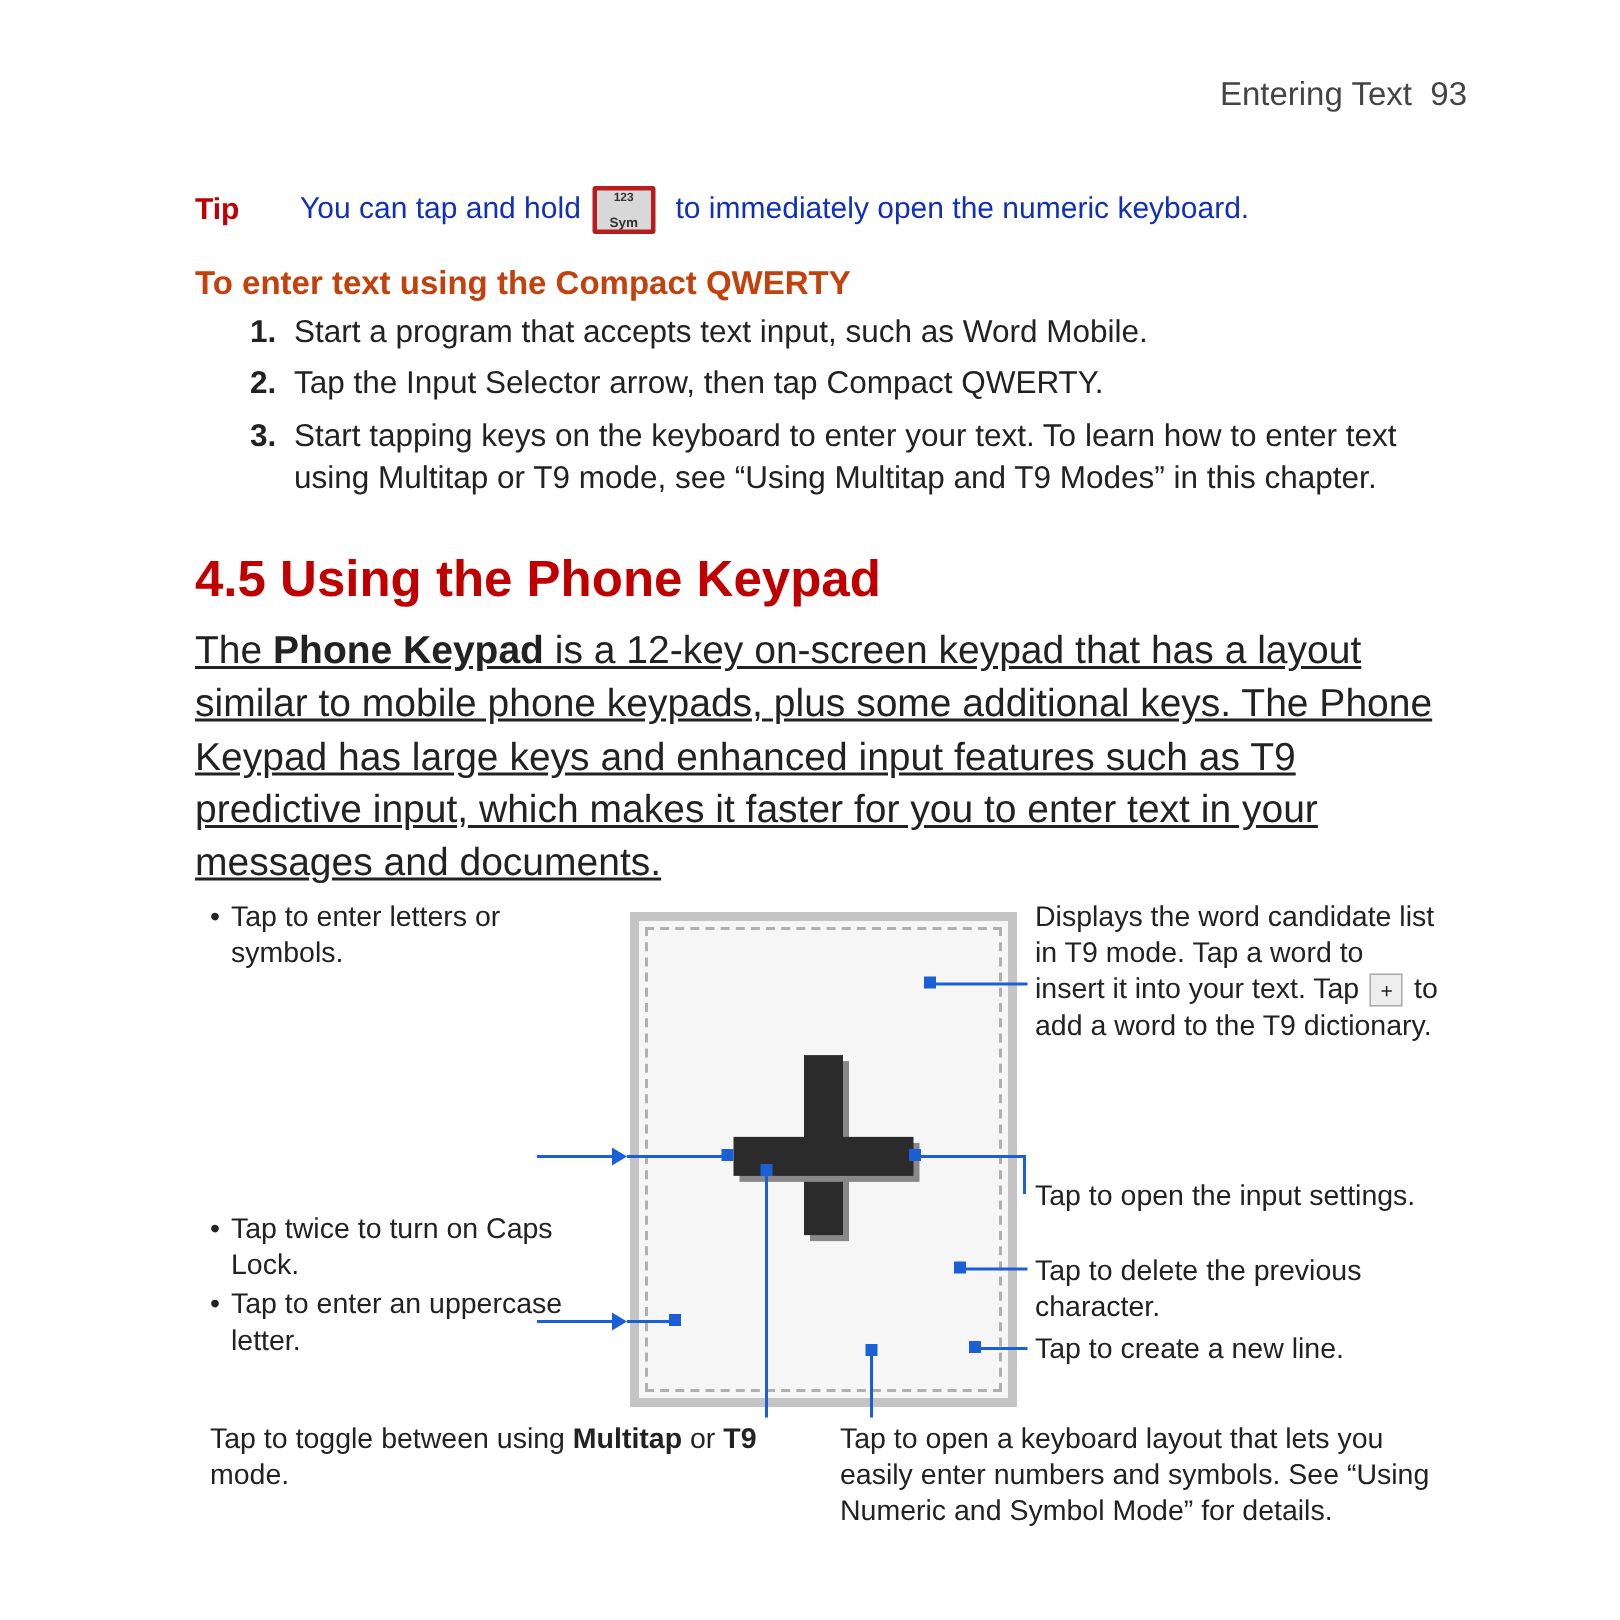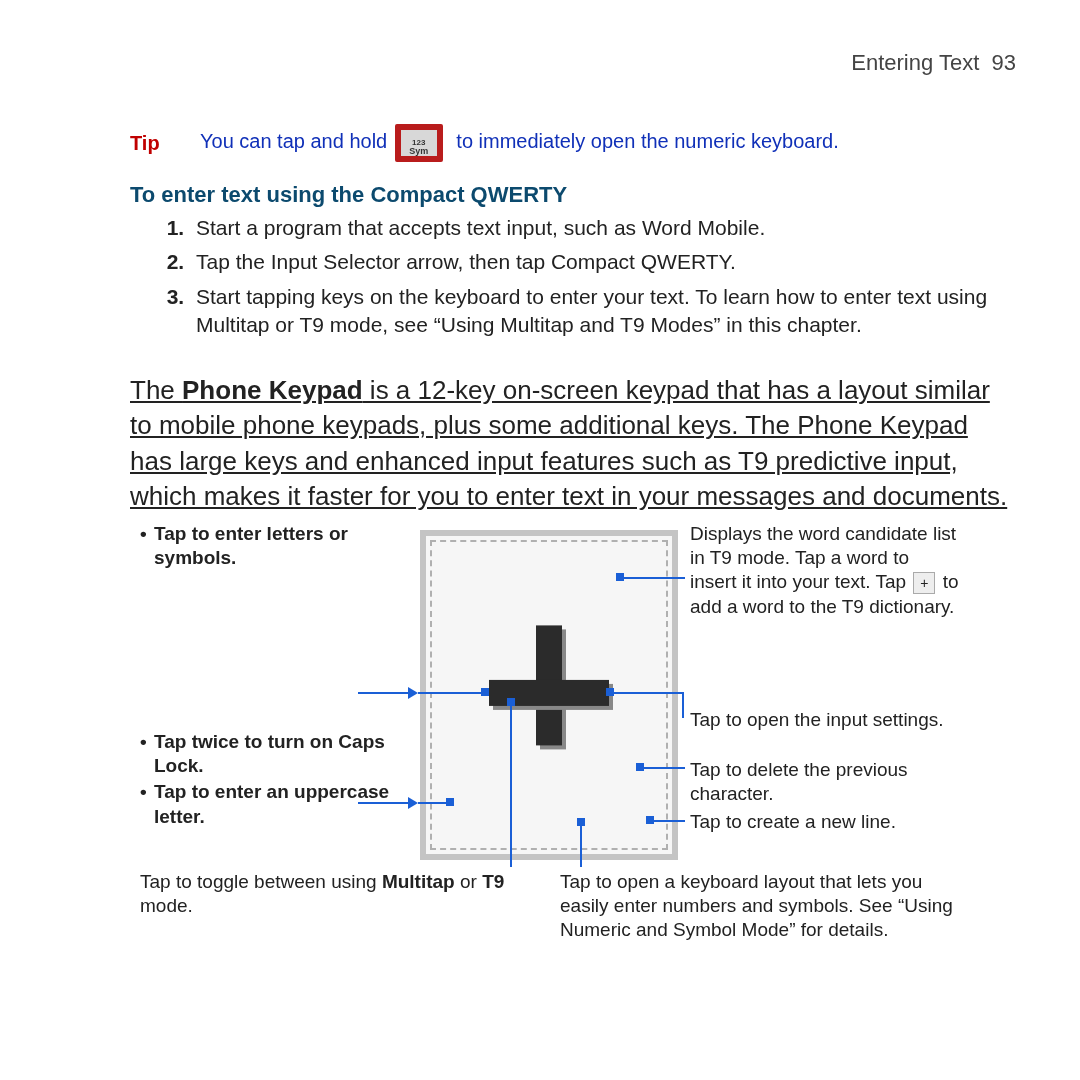--- a/index.html
+++ b/index.html
@@ -9,21 +9,21 @@
     height: 1080px;
     background: #fff;
     font-family: "Myriad Pro", "Segoe UI", "Helvetica Neue", Arial, sans-serif;
     color: #222;
   }
   .page {
     position: relative;
     width: 1080px;
     height: 868px;
     box-sizing: border-box;
-    padding: 50px 64px 0 130px;
+    padding: 50px 102px 0 130px;
   }
   .header-line {
     text-align: right;
     font-size: 22px;
     color: #444;
     margin-bottom: 16px;
   }
   .tip-row {
     display: flex;
     align-items: center;
@@ -39,37 +39,37 @@
   .tip-text {
     color: #1030b8;
   }
   .tip-text .after {
     margin-left: 6px;
   }
   .sym-key {
     display: inline-flex;
     flex-direction: column;
     align-items: center;
-    justify-content: flex-end;
+    justify-content: space-between;
     width: 36px;
     height: 26px;
-    border: 6px solid #b91c1c;
+    border: 3px solid #b91c1c;
     background: #d8d8d8;
     color: #333;
     font-size: 8px;
     line-height: 9px;
     font-weight: bold;
     border-radius: 2px;
     vertical-align: middle;
     margin: 0 2px;
   }
   .sym-key .top { font-size: 8px; }
   .sym-key .bot { font-size: 9px; }
   .sub-heading {
-    color: #0c4a6e;
+    color: #c2410c;
     font-weight: bold;
     font-size: 22px;
     margin: 0 0 6px 0;
   }
   ol.steps {
     margin: 0 0 34px 0;
     padding-left: 60px;
     font-size: 21px;
     line-height: 1.35;
   }
@@ -172,21 +172,20 @@
   }
   .callout ul {
     list-style: none;
     padding: 0;
     margin: 0;
   }
   .callout li {
     position: relative;
     padding-left: 14px;
     margin-bottom: 2px;
-    font-weight: bold;
   }
   .callout li::before {
     content: "•";
     position: absolute;
     left: 0;
     top: 0;
   }
   .callout .bold { font-weight: bold; }
 
   .plus-key {
@@ -227,20 +226,21 @@
   <div class="sub-heading">To enter text using the Compact QWERTY</div>
 
   <ol class="steps">
     <li><span>Start a program that accepts text input, such as Word Mobile.</span></li>
     <li>
       <span>Tap the </span><span class="bold">Input Selector</span><span> arrow, then tap </span><span class="bold">Compact QWERTY</span><span>.</span>
     </li>
     <li><span>Start tapping keys on the keyboard to enter your text. To learn how to enter text using Multitap or T9 mode, see “Using Multitap and T9 Modes” in this chapter.</span></li>
   </ol>
 
+  <h2 class="section-title">4.5 Using the Phone Keypad</h2>
 
   <div class="section-body">
     <span>The </span><span class="bold">Phone Keypad</span><span> is a 12-key on-screen keypad that has a layout similar to mobile phone keypads, plus some additional keys. The Phone Keypad has large keys and enhanced input features such as T9 predictive input, which makes it faster for you to enter text in your messages and documents.</span>
   </div>
 
   <div class="diagram">
 
     <div class="keypad-box">
       <div class="cross-v"></div>
       <div class="cross-h"></div>

